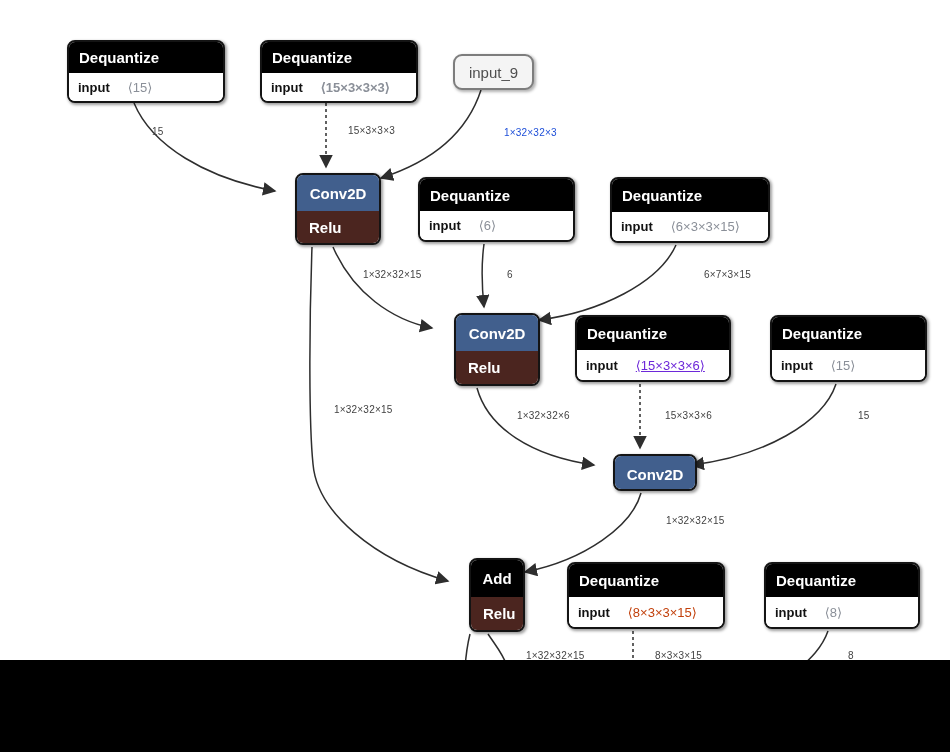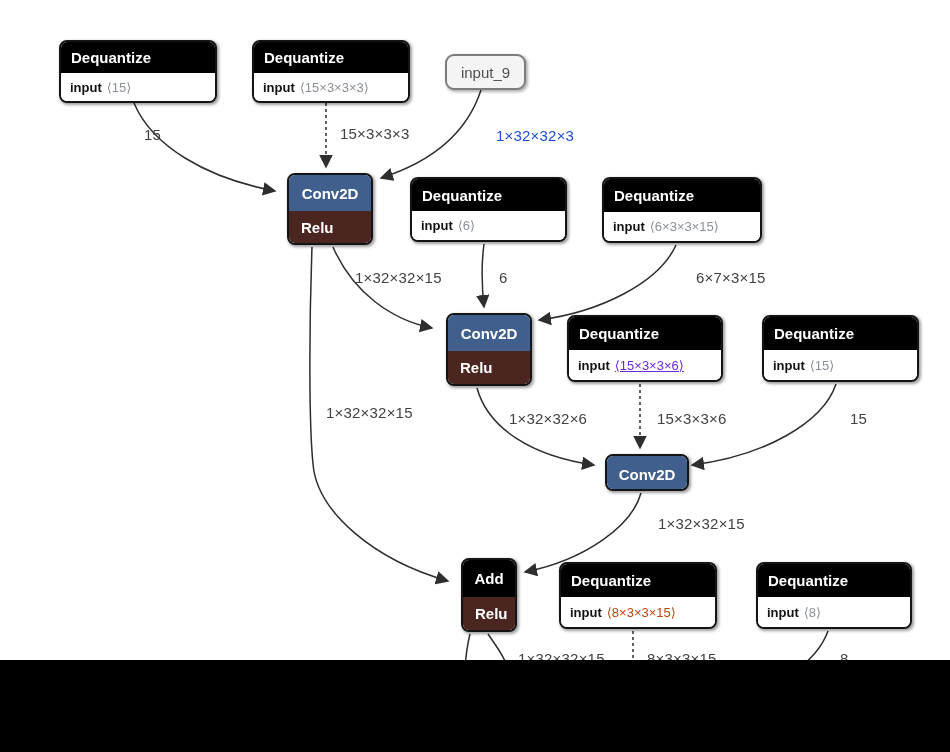--- a/index.html
+++ b/index.html
@@ -1,31 +1,31 @@
 <!DOCTYPE html>
 <html><head>
 <meta charset="utf-8">
 <style>
   html,body{margin:0;padding:0;background:#fff;}
   #stage{position:relative;width:950px;height:752px;background:#ffffff;overflow:hidden;
          font-family:"Liberation Sans",sans-serif;}
   #edge-layer{position:absolute;left:0;top:0;width:950px;height:752px;}
-  #node-layer,#label-layer{position:absolute;left:4px;top:0;width:872px;height:752px;pointer-events:none;}
-  .edge-label{position:absolute;font-size:15px;color:#424242;white-space:nowrap;
+  #node-layer,#label-layer{position:absolute;left:12px;top:0;width:872px;height:752px;pointer-events:none;}
+  .edge-label{position:absolute;font-size:10px;color:#424242;white-space:nowrap;
               font-weight:400;letter-spacing:0.2px;}
   .node{position:absolute;box-sizing:border-box;border:2px solid #141414;border-radius:8px;
         overflow:hidden;background:#ffffff;display:flex;flex-direction:column;
         box-shadow:1.5px 1.5px 3px rgba(0,0,0,0.38);pointer-events:auto;}
   .node-header{display:flex;align-items:center;color:#ffffff;font-weight:bold;font-size:15px;
                flex:0 0 auto;padding:0 10px;}
   .node-header.center{justify-content:center;padding:0 0;}
   .node-body{flex:1 1 auto;display:flex;align-items:center;background:#ffffff;
              padding:0 9px;font-size:13px;white-space:nowrap;}
   .node-body .lbl{font-weight:bold;color:#121212;}
-  .node-body .shape{color:#8a8f98;margin-left:5px;}
+  .node-body .shape{color:#8a8f98;margin-left:18px;}
   .node-sub{display:flex;align-items:center;color:#ffffff;font-weight:bold;font-size:15px;
             flex:0 0 auto;padding:0 12px;}
   .io-node{position:absolute;box-sizing:border-box;border-radius:9px;display:flex;
            align-items:center;justify-content:center;font-size:15px;
            box-shadow:1.5px 1.5px 3px rgba(0,0,0,0.3);pointer-events:auto;}
   #occlusion-bar{position:absolute;left:0;width:950px;}
 </style>
 </head>
 <body>
 
@@ -73,21 +73,21 @@
         <div class="node-header" style="background: rgb(0, 0, 0); height: 31px;">Dequantize</div>
         <div class="node-body">
           <span class="lbl">input</span>
           <span class="shape" style="color: rgb(138, 143, 152);">⟨15⟩</span>
         </div>
       </div>
       <div class="node" style="left: 248px; top: 40px; width: 158px; height: 63px;">
         <div class="node-header" style="background: rgb(0, 0, 0); height: 31px;">Dequantize</div>
         <div class="node-body">
           <span class="lbl">input</span>
-          <span class="shape" style="color: rgb(138, 143, 152);">⟨15×3×3×3⟩</span>
+          <span class="shape" style="color: rgb(138, 143, 152); font-weight: bold;">⟨15×3×3×3⟩</span>
         </div>
       </div>
       <div class="io-node" style="left: 441px; top: 54px; width: 81px; height: 36px; background: rgb(244, 244, 244); border: 2px solid rgb(125, 125, 125); color: rgb(79, 79, 79);">input_9</div>
       <div class="node" style="left: 283px; top: 173px; width: 86px; height: 72px;">
         <div class="node-header center" style="background: rgb(65, 95, 141); height: 36px;">Conv2D</div>
         <div class="node-sub" style="background: rgb(75, 37, 31); flex: 1 1 auto;">Relu</div>
       </div>
       <div class="node" style="left: 406px; top: 177px; width: 157px; height: 65px;">
         <div class="node-header" style="background: rgb(0, 0, 0); height: 32px;">Dequantize</div>
         <div class="node-body">

